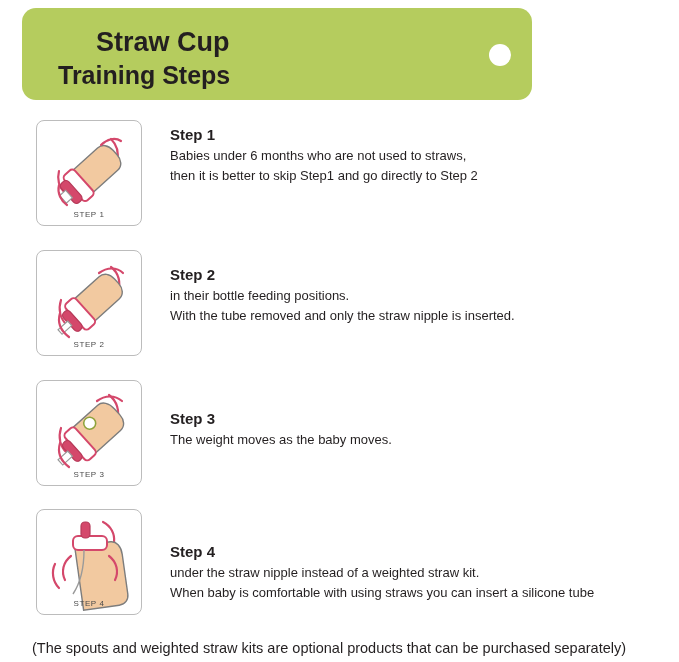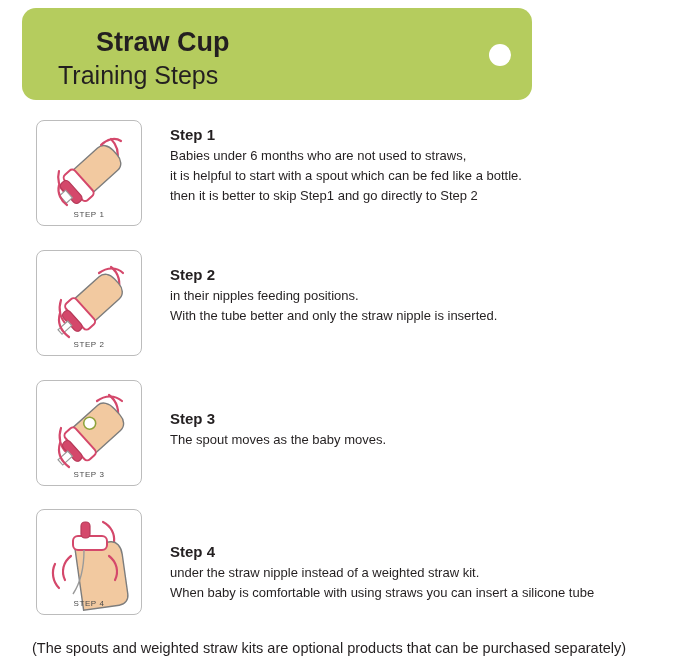--- a/index.html
+++ b/index.html
@@ -35,21 +35,21 @@
     letter-spacing: 0px;
     color: #231f20;
     line-height: 1.22;
     margin-left: 38px;
   }
   .banner-subtitle {
     position: absolute;
     left: 36px;
     top: 52px;
     font-size: 25px;
-    font-weight: normal;
+    font-weight: bold;
     color: #231f20;
     line-height: 1.22;
   }
   .banner-dot {
     position: absolute;
     left: 467px;
     top: 36px;
     width: 22px;
     height: 22px;
     border-radius: 50%;
@@ -141,21 +141,20 @@
         <path d="M14 48 L22 48 L22 58 L14 58 Z" fill="#ffffff" stroke="#9a9a9a" stroke-width="1.2"></path>
       </g>
       <path d="M64 24 C70 18 78 16 84 20" fill="none" stroke="#d4486b" stroke-width="2.2" stroke-linecap="round"></path>
       <path d="M30 84 C24 80 20 72 22 64" fill="none" stroke="#d4486b" stroke-width="2.2" stroke-linecap="round"></path>
     </svg>
     <div class="thumb-label">STEP 1</div>
   </div>
   <div class="step-text" style="top:6px;">
     <div class="step-heading">Step 1</div>
     <div class="step-line">Babies under 6 months who are not used to straws,</div>
-    <div class="step-line">it is helpful to start with a spout which can be fed like a bottle.</div>
     <div class="step-line">then it is better to skip Step1 and go directly to Step 2</div>
   </div>
 </div>
 
 <div class="step-row" style="top:250px;">
   <div class="thumb" style="top:0;">
     <svg width="106" height="106" viewBox="0 0 106 106">
       <g fill="none" stroke="#d4486b" stroke-width="2.2" stroke-linecap="round">
         <path d="M74 16 C82 22 84 32 81 41"></path>
         <path d="M30 74 C23 68 21 58 24 49"></path>
@@ -166,22 +165,22 @@
         <rect x="22" y="41" width="9" height="24" rx="4" fill="#d4486b" stroke="#b63a59" stroke-width="1.2"></rect>
         <path d="M10 50 L23 50 L23 56 L10 56 Z" fill="#ffffff" stroke="#9a9a9a" stroke-width="1.2"></path>
       </g>
       <path d="M62 22 C70 16 80 16 86 22" fill="none" stroke="#d4486b" stroke-width="2.2" stroke-linecap="round"></path>
       <path d="M32 86 C24 80 20 72 23 62" fill="none" stroke="#d4486b" stroke-width="2.2" stroke-linecap="round"></path>
     </svg>
     <div class="thumb-label">STEP 2</div>
   </div>
   <div class="step-text" style="top:16px;">
     <div class="step-heading">Step 2</div>
-    <div class="step-line">in their nipples feeding positions.</div>
-    <div class="step-line">With the tube better and only the straw nipple is inserted.</div>
+    <div class="step-line">in their bottle feeding positions.</div>
+    <div class="step-line">With the tube removed and only the straw nipple is inserted.</div>
   </div>
 </div>
 
 <div class="step-row" style="top:380px;">
   <div class="thumb" style="top:0;">
     <svg width="106" height="106" viewBox="0 0 106 106">
       <g fill="none" stroke="#d4486b" stroke-width="2.2" stroke-linecap="round">
         <path d="M72 14 C80 20 83 30 80 40"></path>
         <path d="M30 72 C23 66 21 56 24 47"></path>
       </g>
@@ -192,21 +191,21 @@
         <path d="M10 50 L23 50 L23 57 L10 57 Z" fill="#ffffff" stroke="#9a9a9a" stroke-width="1.2"></path>
         <circle cx="58" cy="44" r="6" fill="#ffffff" stroke="#8fa33c" stroke-width="1.6"></circle>
       </g>
       <path d="M60 20 C68 14 78 14 85 20" fill="none" stroke="#d4486b" stroke-width="2.2" stroke-linecap="round"></path>
       <path d="M32 86 C24 80 20 72 23 62" fill="none" stroke="#d4486b" stroke-width="2.2" stroke-linecap="round"></path>
     </svg>
     <div class="thumb-label">STEP 3</div>
   </div>
   <div class="step-text" style="top:30px;">
     <div class="step-heading">Step 3</div>
-    <div class="step-line">The spout moves as the baby moves.</div>
+    <div class="step-line">The weight moves as the baby moves.</div>
   </div>
 </div>
 
 <div class="step-row" style="top:509px;">
   <div class="thumb" style="top:0;">
     <svg width="106" height="106" viewBox="0 0 106 106">
       <g fill="none" stroke="#d4486b" stroke-width="2.2" stroke-linecap="round">
         <path d="M66 12 C74 16 78 24 77 32"></path>
         <path d="M22 78 C16 72 14 62 18 54"></path>
       </g>

